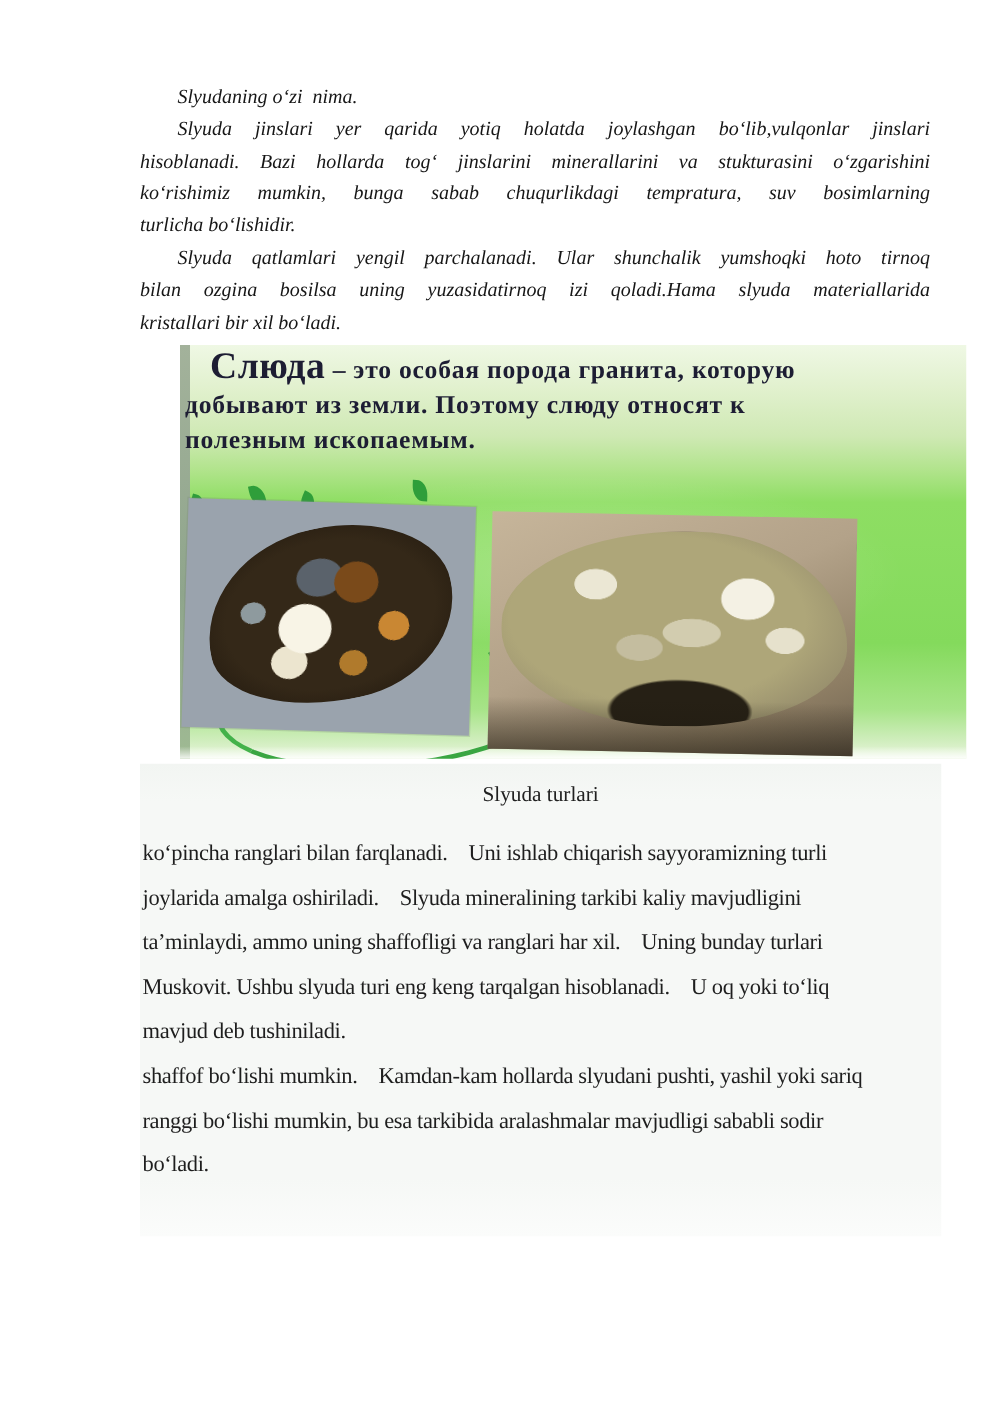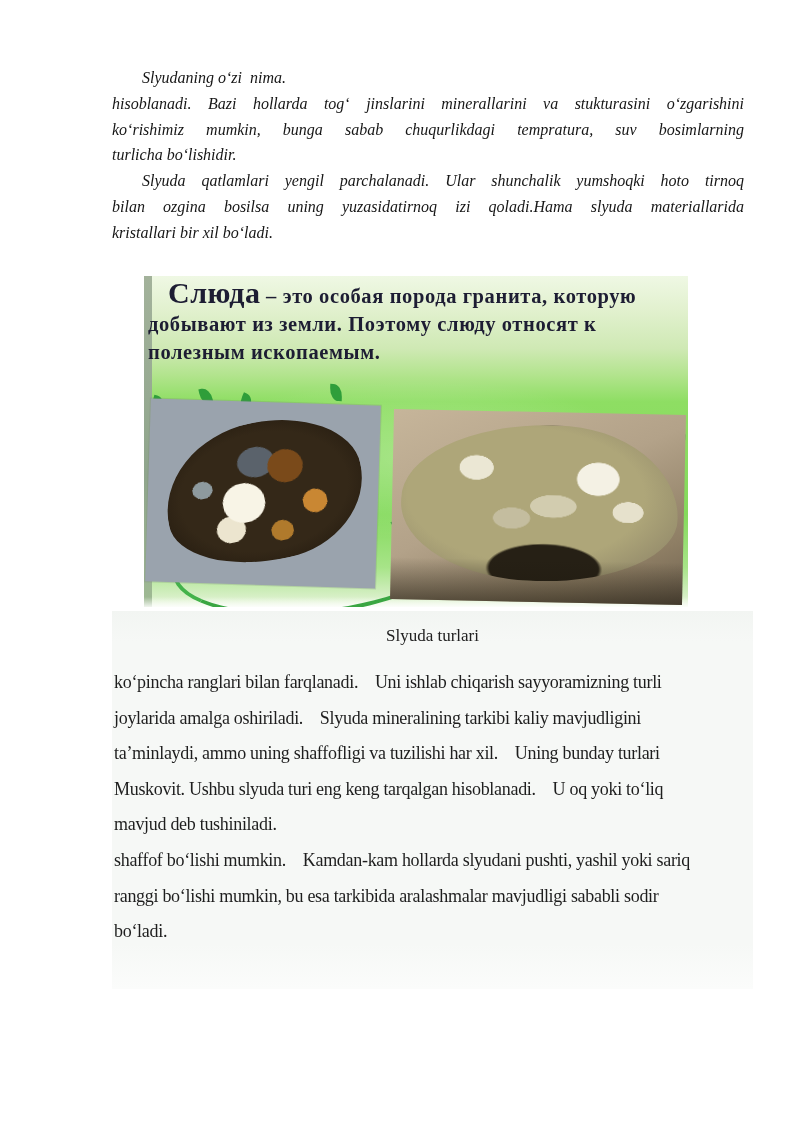--- a/index.html
+++ b/index.html
@@ -12,21 +12,21 @@
   .intro{position:absolute;left:112px;top:65px;width:632px;font-style:italic;}
   .line{
     height:25.8px;line-height:25.8px;font-size:16px;color:#161616;
     text-align:left;overflow:visible;
   }
   .jline{text-align:justify;text-align-last:justify;}
   .indent{text-indent:30px;}
 
   
   .mica-figure{
-    position:absolute;left:144px;top:276px;width:544px;height:331px;margin:0;
+    position:absolute;left:144px;top:276px;width:629px;height:331px;margin:0;
     background:
       radial-gradient(ellipse 60% 35% at 50% 55%, rgba(255,255,255,0.25), transparent 70%),
       linear-gradient(180deg,
         #eff8e4 0%, #e2f1cf 10%, #cfe9b4 22%, #b2e48d 30%,
         #8ede63 38%, #84da5c 72%, #a7e488 88%, #d2eec0 96%, #eaf6df 100%);
     overflow:hidden;
   }
   .figure-strip{
     position:absolute;left:0;top:0;width:8px;height:100%;
     background:linear-gradient(180deg,#a3b29b,#8fa58c 60%,#9fba93);
@@ -117,20 +117,21 @@
   .tindent{padding-left:31px;}
 </style>
 </head>
 <body>
 
 <div class="page">
 
   <div class="intro">
     <div class="line indent">Slyudaning o‘zi&nbsp; nima.</div>
 
+    <div class="line jline indent">Slyuda jinslari yer qarida yotiq holatda joylashgan bo‘lib,vulqonlar jinslari</div>
     <div class="line jline">hisoblanadi. Bazi hollarda tog‘ jinslarini minerallarini va stukturasini o‘zgarishini</div>
     <div class="line jline">ko‘rishimiz mumkin, bunga sabab chuqurlikdagi tempratura, suv bosimlarning</div>
     <div class="line">turlicha bo‘lishidir.</div>
 
     <div class="line jline indent">Slyuda qatlamlari yengil parchalanadi. Ular shunchalik yumshoqki hoto tirnoq</div>
     <div class="line jline">bilan ozgina bosilsa uning yuzasidatirnoq izi qoladi.Hama slyuda materiallarida</div>
     <div class="line">kristallari bir xil bo‘ladi.</div>
   </div>
 
   <figure class="mica-figure">
@@ -160,21 +161,21 @@
     </div>
 
     <div class="fade-bottom"></div>
   </figure>
 
   <section class="types">
     <div class="types-heading">Slyuda turlari</div>
     <div class="types-lines">
       <div class="tline">ko‘pincha ranglari bilan farqlanadi.    Uni ishlab chiqarish sayyoramizning turli</div>
       <div class="tline">joylarida amalga oshiriladi.    Slyuda mineralining tarkibi kaliy mavjudligini</div>
-      <div class="tline">ta’minlaydi, ammo uning shaffofligi va tuzilishi har xil.    Uning bunday turlari</div>
+      <div class="tline">ta’minlaydi, ammo uning shaffofligi va ranglari har xil.    Uning bunday turlari</div>
       <div class="tline">Muskovit. Ushbu slyuda turi eng keng tarqalgan hisoblanadi.    U oq yoki to‘liq</div>
       <div class="tline">mavjud deb tushiniladi.</div>
       <div class="tline">shaffof bo‘lishi mumkin.    Kamdan-kam hollarda slyudani pushti, yashil yoki sariq</div>
       <div class="tline">ranggi bo‘lishi mumkin, bu esa tarkibida aralashmalar mavjudligi sababli sodir</div>
       <div class="tline">bo‘ladi.</div>
     </div>
   </section>
 
 </div>
 

